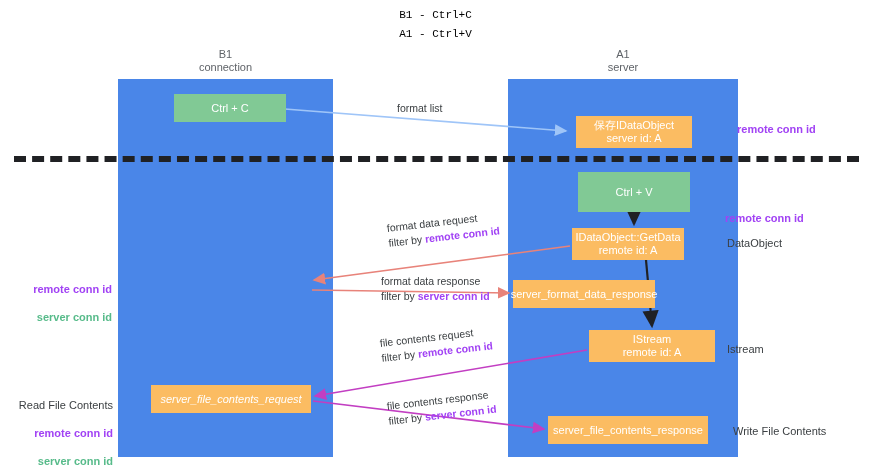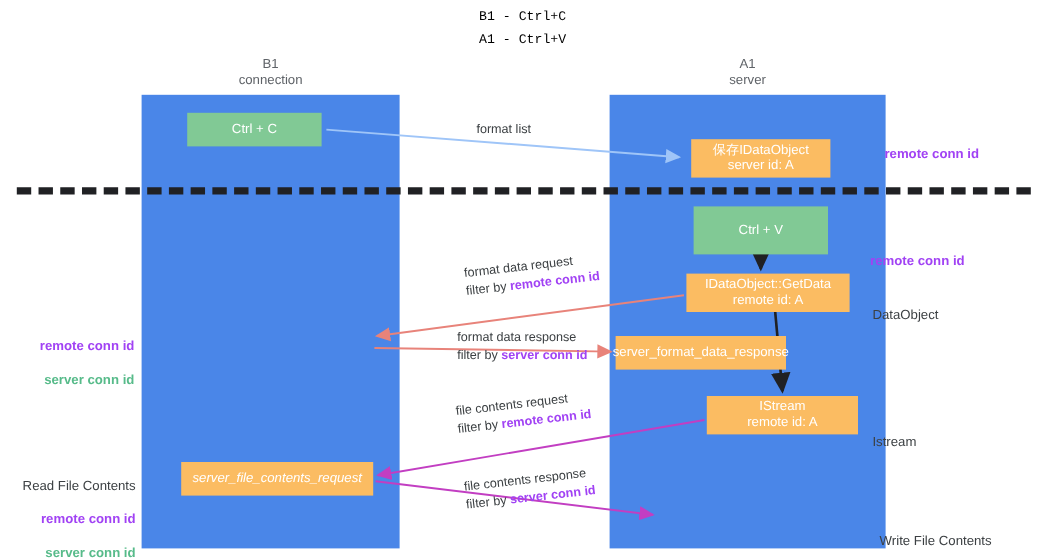--- a/index.html
+++ b/index.html
@@ -67,39 +67,39 @@
     font-size: 11px;
     line-height: 13px;
     color: #ffffff;
     white-space: pre-line;
     padding: 2px 4px;
     z-index: 4;
   }
   .node.green  { background: #81c995; }
   .node.orange { background: #fbbc62; }
 
-  #n-ctrlc   { left: 156px; top: 94px;  width: 112px; height: 28px; }
+  #n-ctrlc   { left: 174px; top: 94px;  width: 112px; height: 28px; }
   #n-ctrlv   { left: 578px; top: 172px; width: 112px; height: 40px; }
   #n-idata   { left: 576px; top: 116px; width: 116px; height: 32px; }
-  #n-getdata { left: 572px; top: 228px; width: 136px; height: 32px; }
+  #n-getdata { left: 572px; top: 228px; width: 112px; height: 32px; }
   #n-sfdreq  { left: 152px; top: 267px; width: 158px; height: 28px; }
   #n-sfdresp { left: 513px; top: 280px; width: 142px; height: 28px; }
   #n-istream { left: 589px; top: 330px; width: 126px; height: 32px; }
   #n-sfcreq  { left: 151px; top: 385px; width: 160px; height: 28px; font-style: italic; }
   #n-sfcresp { left: 548px; top: 416px; width: 160px; height: 28px; }
 
   
   .side-label {
     position: absolute;
     font-size: 11px;
     line-height: 14px;
     white-space: pre-line;
     z-index: 5;
   }
-  .side-label.plain { color: #3c4043; margin-top: 20px; }
+  .side-label.plain { color: #3c4043; }
   .purple { color: #a142f4; font-weight: bold; }
   .green-t { color: #57bb8a; font-weight: bold; }
 
   #lbl-remote-1 { left: 737px; top: 122px; }
   #lbl-remote-2 { left: 725px; top: 211px; }
   #lbl-dataobject { left: 727px; top: 236px; }
   #lbl-istream { left: 727px; top: 342px; }
   #lbl-writefc { left: 733px; top: 424px; }
 
   #lbl-left-1 {
@@ -201,20 +201,21 @@
   <div class="node green" id="n-ctrlc">Ctrl + C</div>
   <div class="node orange" id="n-idata">保存IDataObject
 server id: A</div>
   <div class="node green" id="n-ctrlv">Ctrl + V</div>
   <div class="node orange" id="n-getdata">IDataObject::GetData
 remote id: A</div>
   <div class="node orange" id="n-sfdresp">server_format_data_response</div>
   <div class="node orange" id="n-istream">IStream
 remote id: A</div>
   <div class="node orange" id="n-sfcreq">server_file_contents_request</div>
+  <div class="node orange" id="n-sfcresp">server_file_contents_response</div>
 
   <div class="side-label purple" id="lbl-remote-1">remote conn id</div>
   <div class="side-label purple" id="lbl-remote-2">remote conn id</div>
   <div class="side-label plain" id="lbl-dataobject">DataObject</div>
   <div class="side-label plain" id="lbl-istream">Istream</div>
   <div class="side-label plain" id="lbl-writefc">Write File Contents</div>
 
   <div class="side-label" id="lbl-left-1">
     <div class="purple">remote conn id</div>
     <div class="green-t">server conn id</div>

